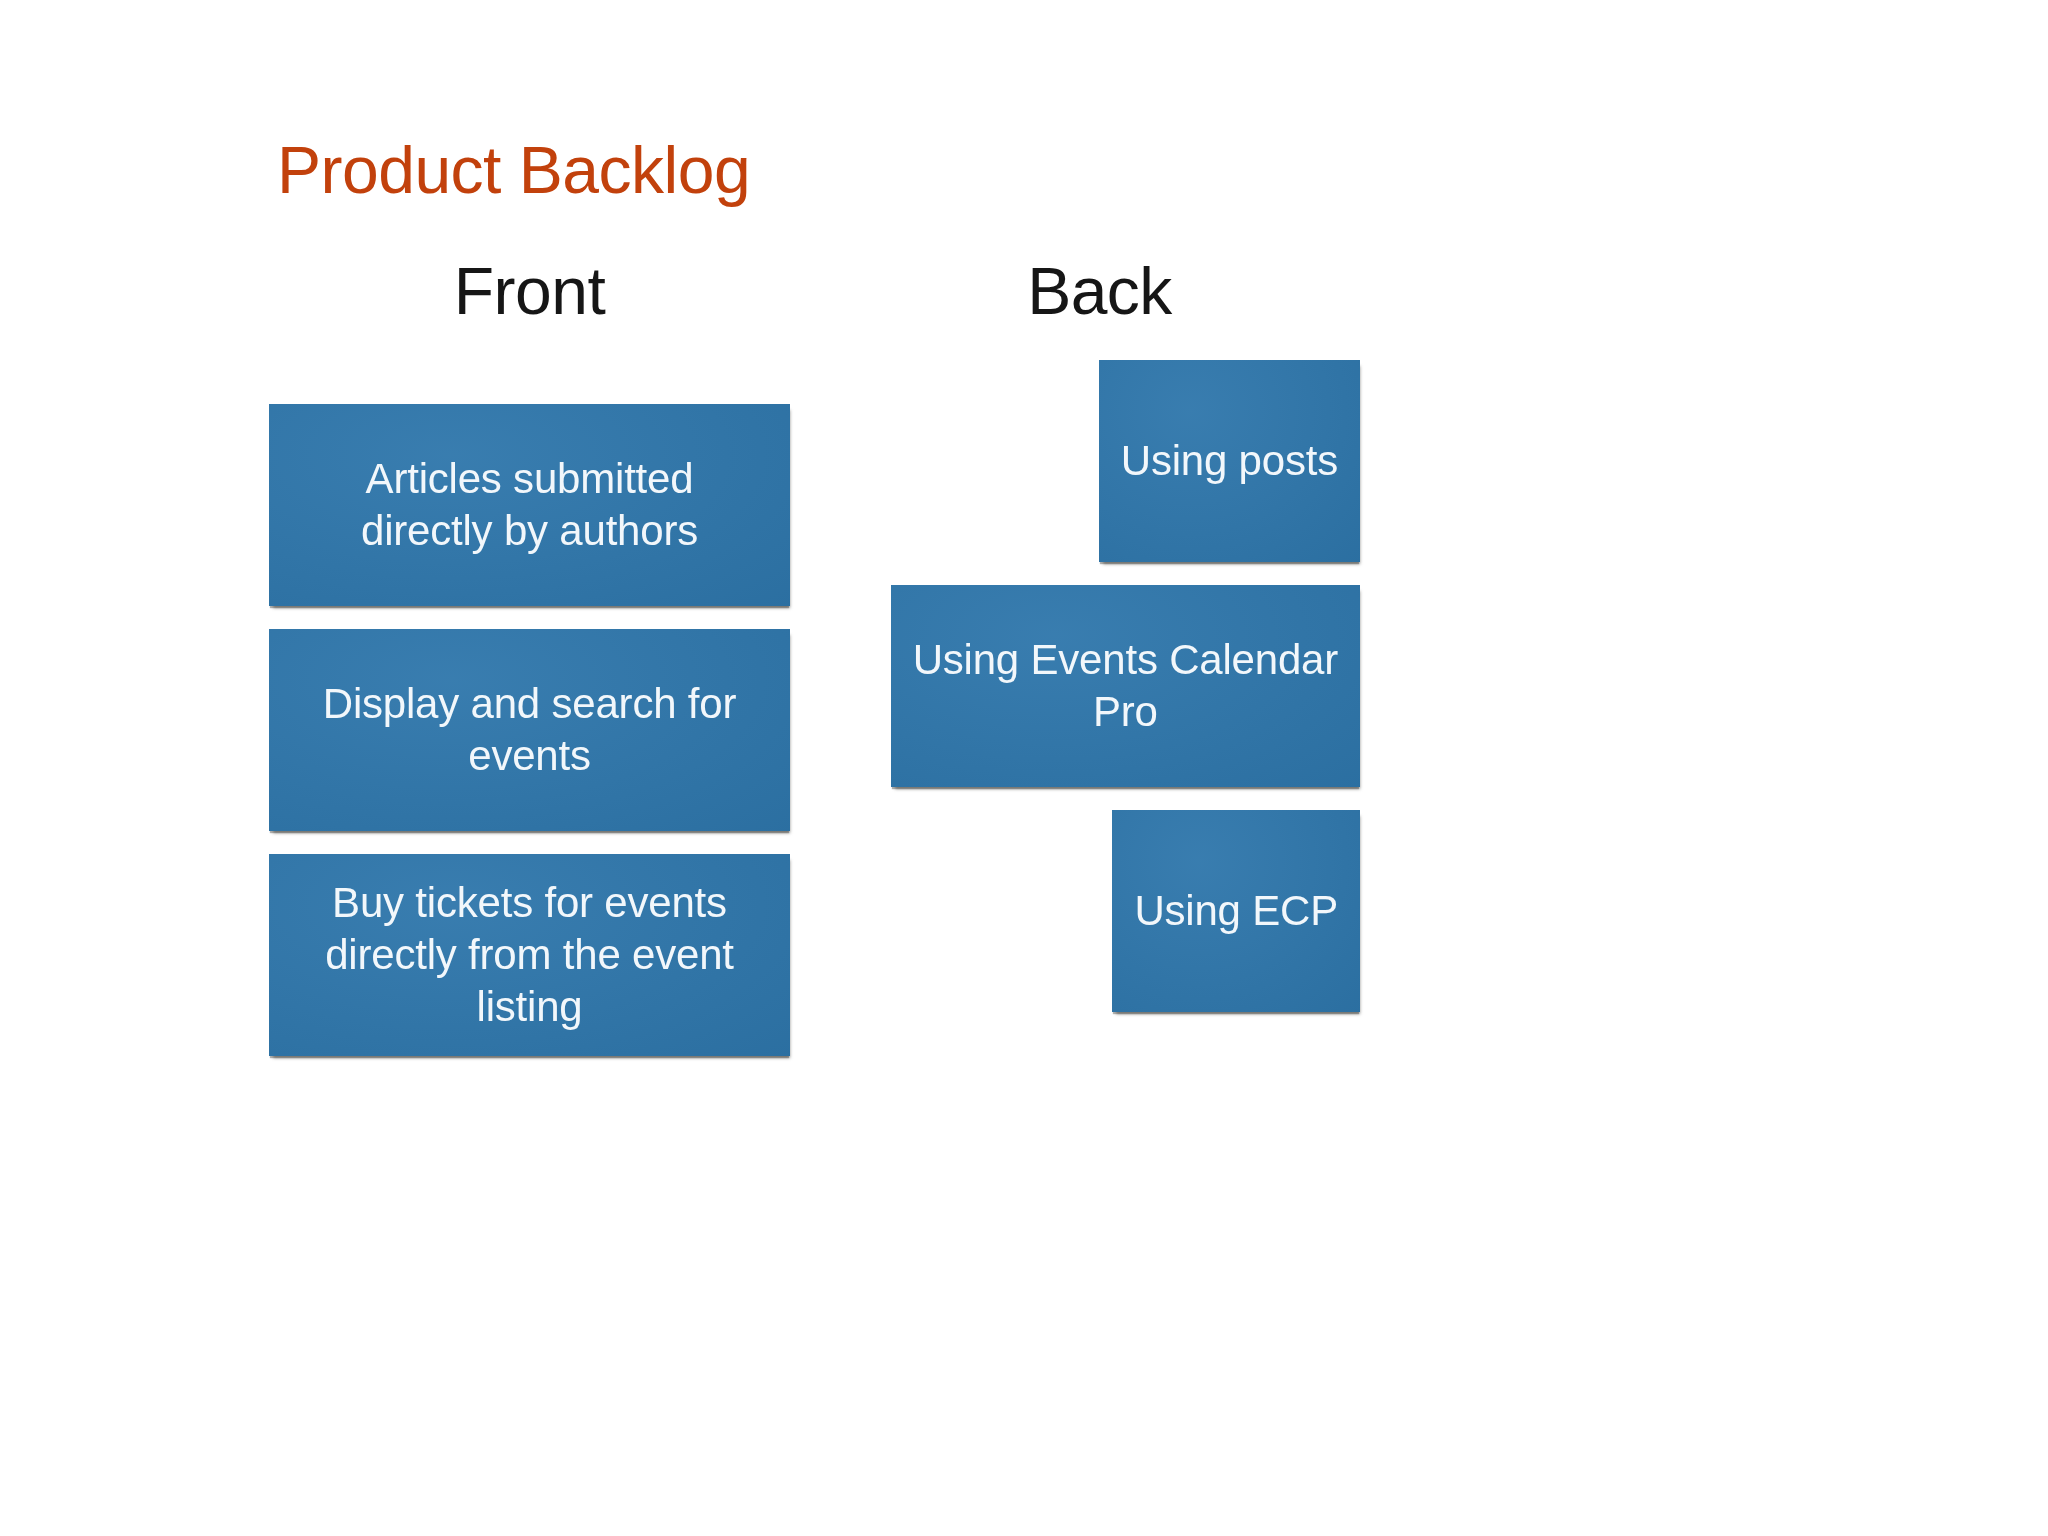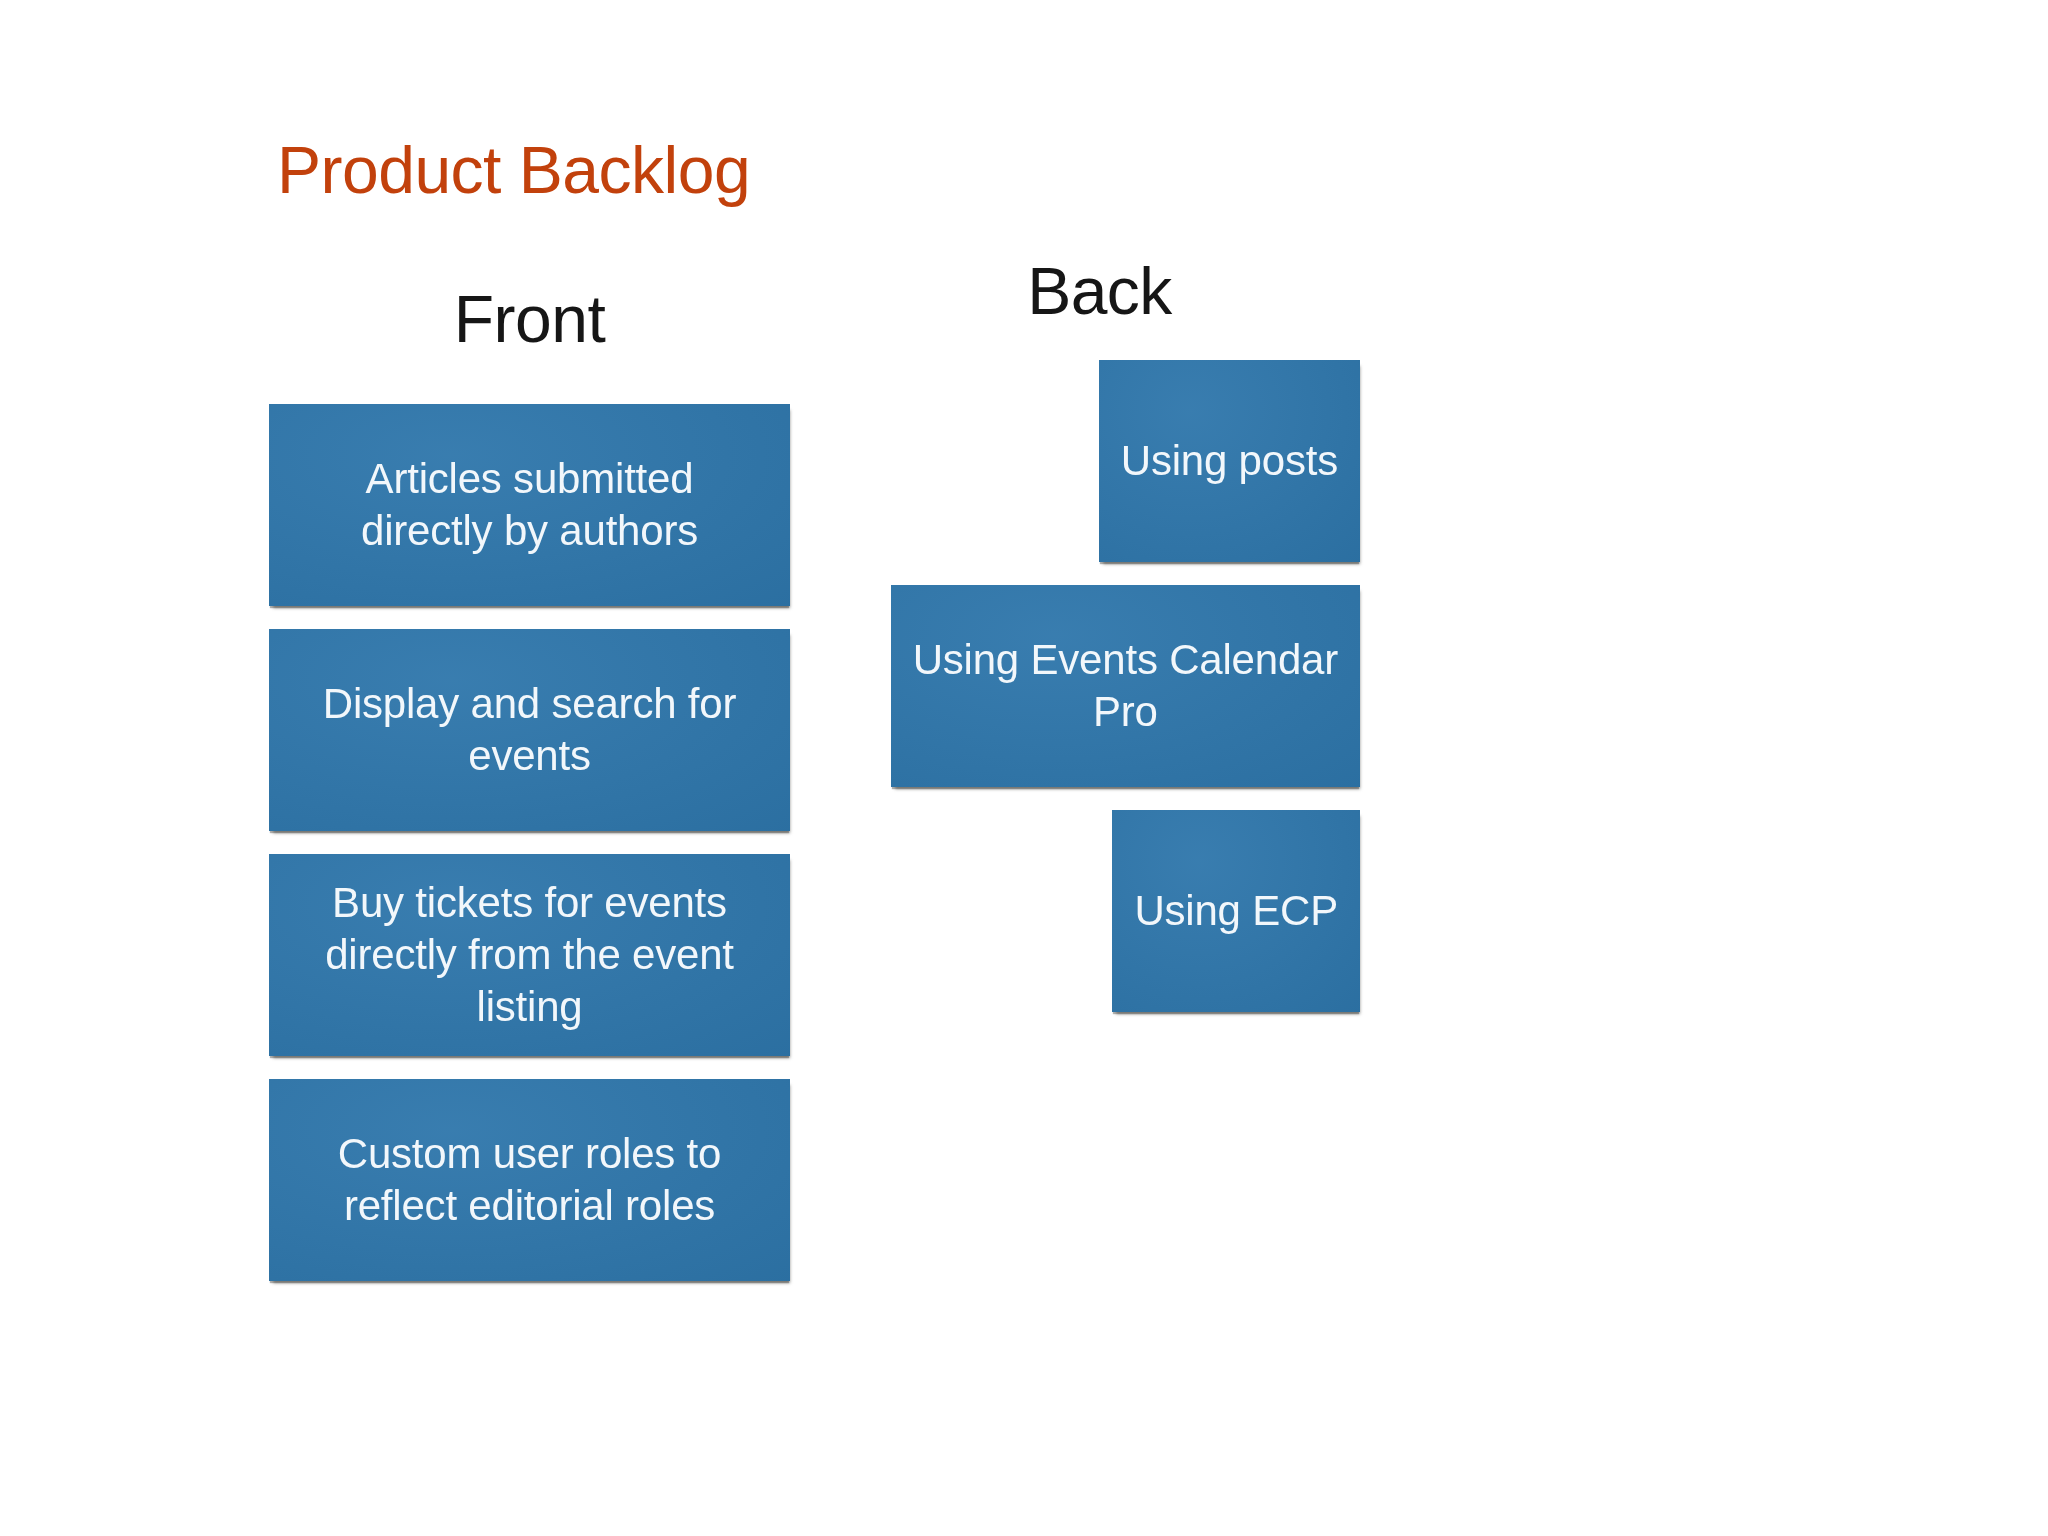--- a/index.html
+++ b/index.html
@@ -30,21 +30,21 @@
     position: absolute;
     top: 252px;
     margin: 0;
     font-size: 66px;
     font-weight: 400;
     line-height: 1.2;
     letter-spacing: -0.5px;
     color: #161616;
     text-align: center;
   }
-  .col-header.front { left: 269px; width: 521px; margin-top: 28px; }
+  .col-header.front { left: 269px; width: 521px; }
   .col-header.back  { left: 840px; width: 519px; }
 
   .column {
     position: absolute;
     top: 360px;
     display: flex;
     flex-direction: column;
     gap: 23px;
   }
   .column.front { left: 269px; width: 521px; margin-top: 44px; }
@@ -91,24 +91,20 @@
     </div>
     <div class="card">
       <span class="card-text">Display and search for
 events</span>
     </div>
     <div class="card">
       <span class="card-text">Buy tickets for events
 directly from the event
 listing</span>
     </div>
-    <div class="card">
-      <span class="card-text">Custom user roles to
-reflect editorial roles</span>
-    </div>
   </div>
 
   <div class="column back">
     <div class="card">
       <span class="card-text">Using posts</span>
     </div>
     <div class="card">
       <span class="card-text">Using Events Calendar
 Pro</span>
     </div>

